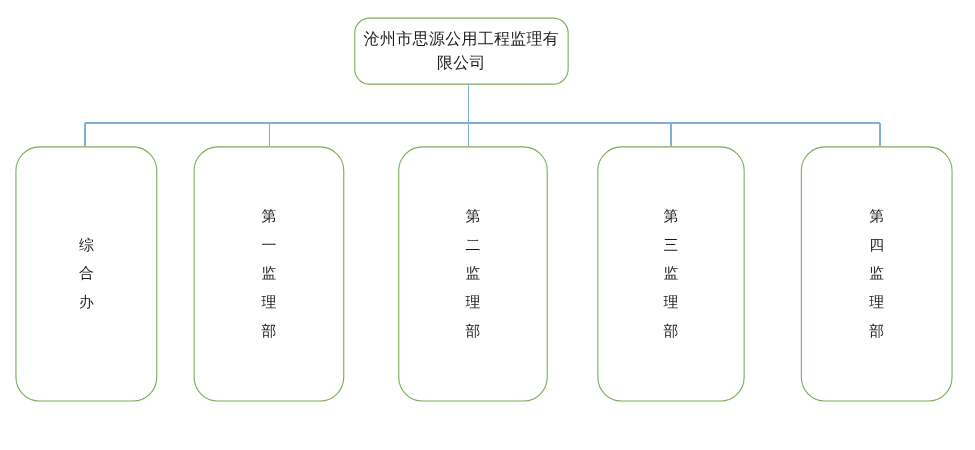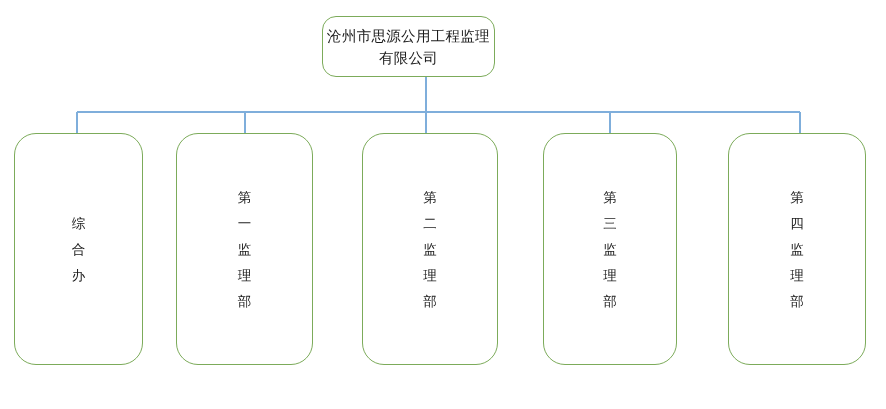--- a/index.html
+++ b/index.html
@@ -38,21 +38,21 @@
     border-radius: 22px;
     display: flex;
     align-items: center;
     justify-content: center;
   }
 
   
   #root-node {
     left: 322px;
     top: 16px;
-    width: 173px;
+    width: 195px;
     height: 61px;
     border-radius: 14px;
   }
   .root-label {
     font-size: 14.5px;
     line-height: 22px;
     color: #1a1a1a;
     text-align: center;
     letter-spacing: 0.3px;
     width: 178px;

